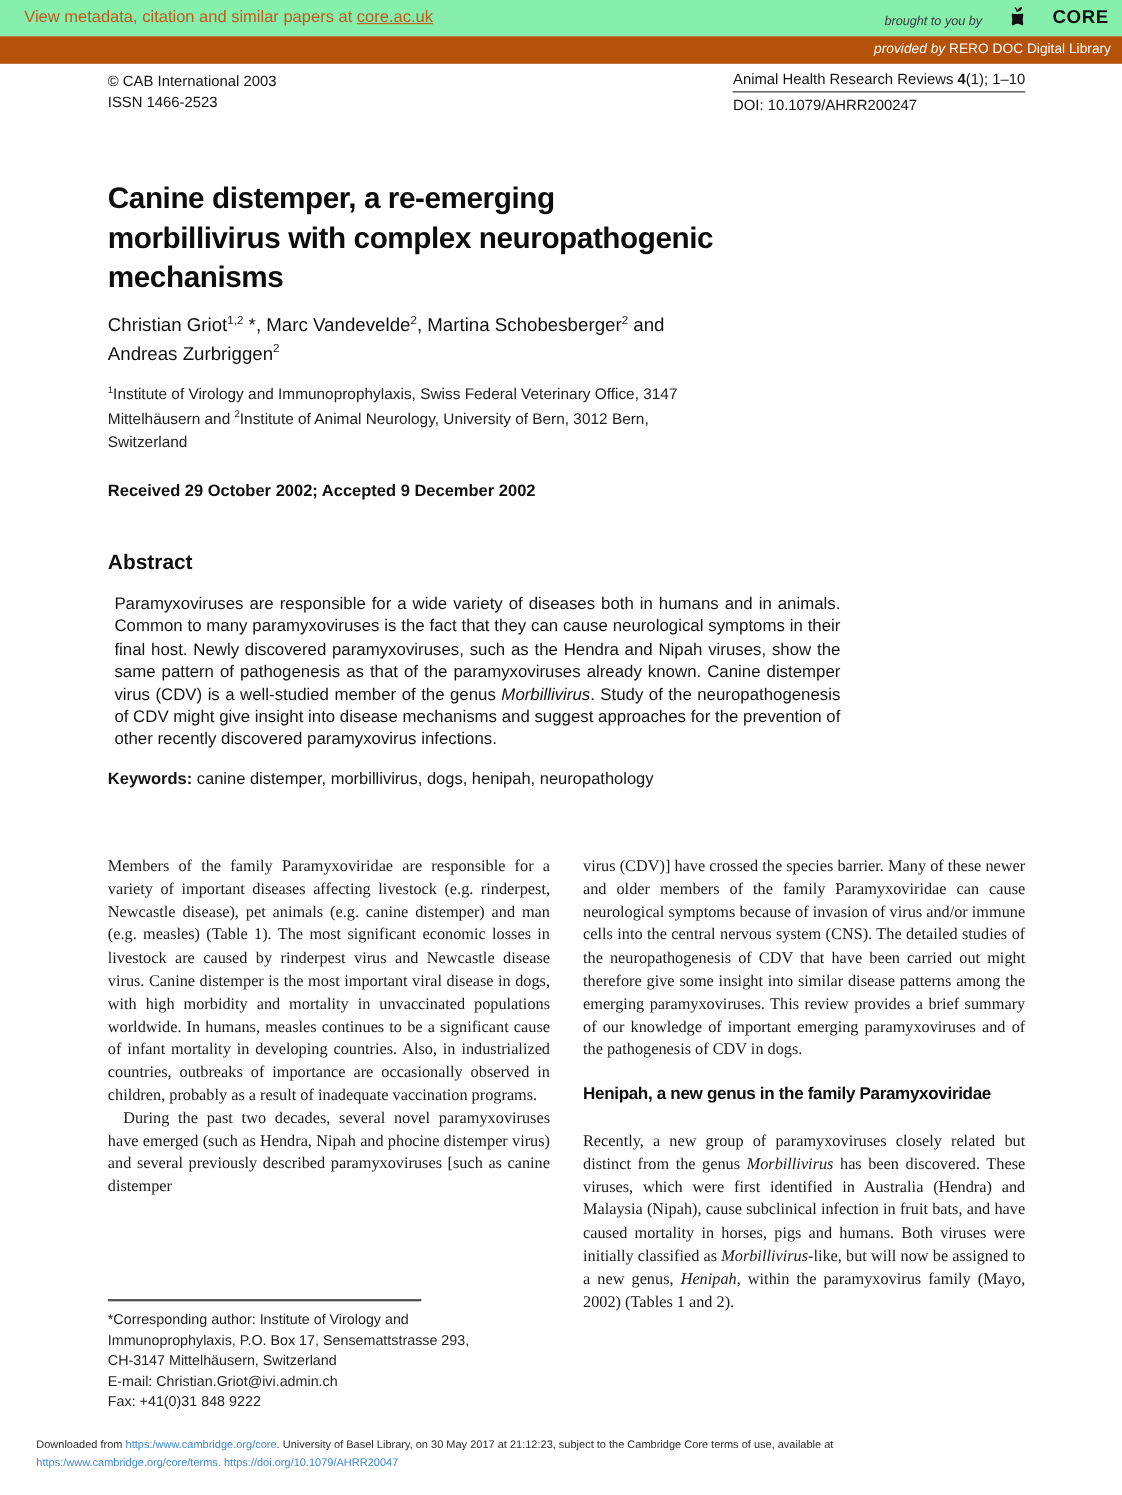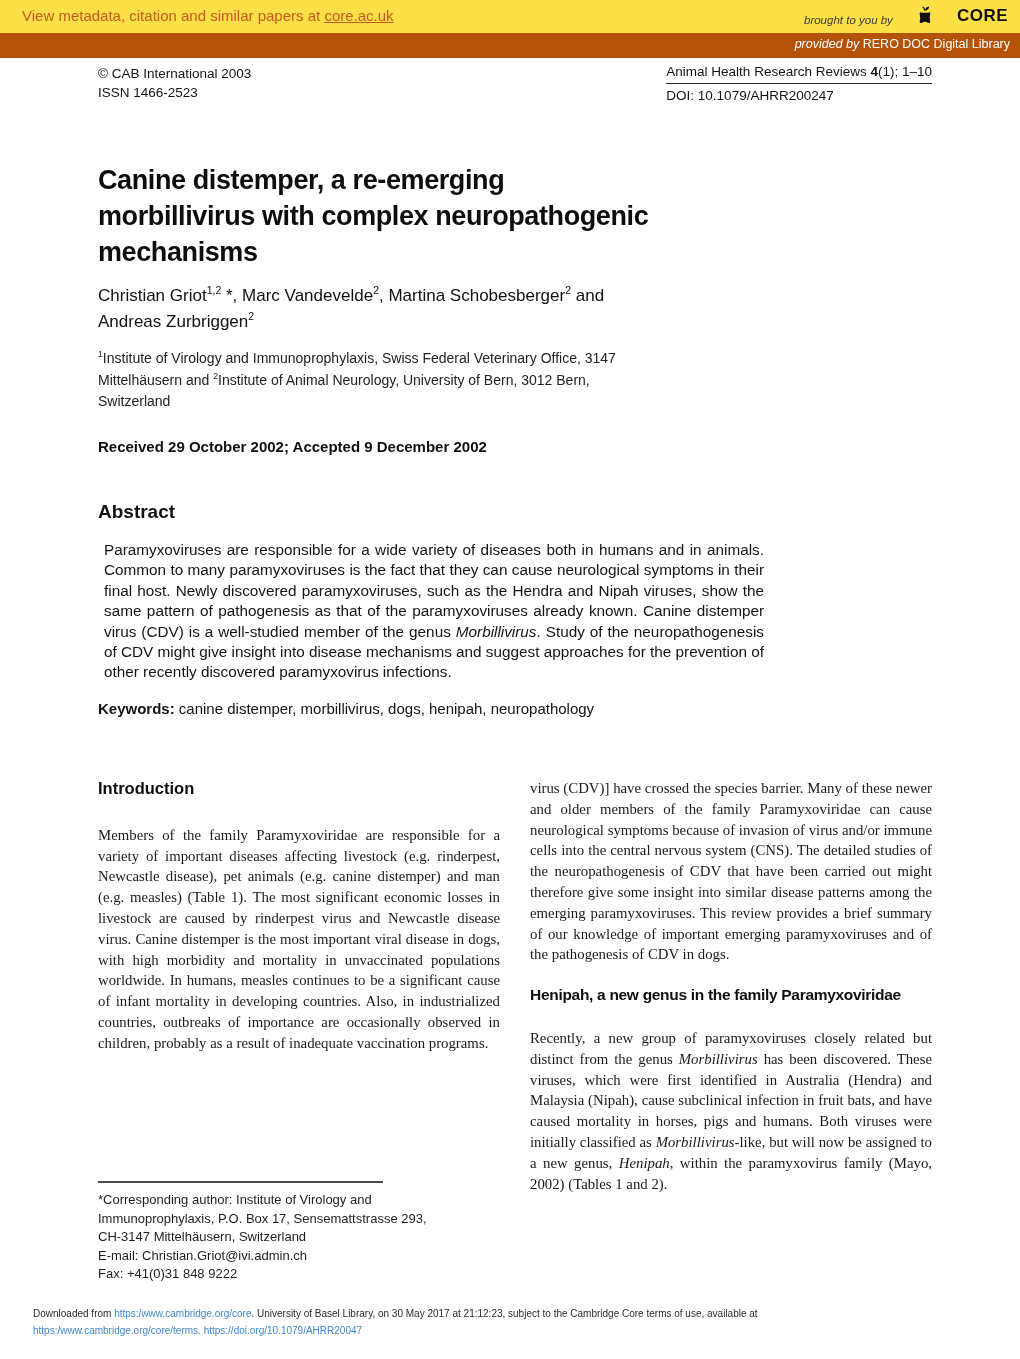--- a/index.html
+++ b/index.html
@@ -7,21 +7,21 @@
     --banner-text:#c25a1e;
     --link-blue:#3f87cb;
     --ink:#1c1c1c;
   }
   *{margin:0;padding:0;box-sizing:border-box;}
   html,body{background:#ffffff;}
   body{font-family:"Liberation Sans",sans-serif;color:var(--ink);}
   .page{position:relative;width:1020px;height:1359px;background:#fff;overflow:hidden;}
 
   
-  .banner-top{position:absolute;left:0;top:0;width:1020px;height:33px;background:#fde047;}
+  .banner-top{position:absolute;left:0;top:0;width:1020px;height:33px;background:#86efac;}
   .banner-left{position:absolute;left:22px;top:7px;font-size:15px;color:var(--banner-text);}
   .banner-left a{color:var(--banner-text);text-decoration:underline;cursor:pointer;}
   .banner-right{position:absolute;right:12px;top:4px;display:flex;align-items:flex-end;gap:24px;}
   .brought{font-style:italic;font-size:11.5px;color:#3a3a3a;}
   .core-word{font-weight:bold;font-size:17px;letter-spacing:.5px;color:#111;}
   .core-ic{display:inline-block;width:16px;height:22px;}
   .banner-bar{position:absolute;left:0;top:33px;width:1020px;height:25px;background:var(--bar-orange);}
   .provided{position:absolute;right:10px;top:37px;font-size:12.5px;color:#ffffff;}
   .provided .pv-it{font-style:italic;}
 
@@ -127,22 +127,22 @@
   </div>
 
   <div class="received">Received 29 October 2002; Accepted 9 December 2002</div>
 
   <div class="abs-head">Abstract</div>
   <p class="abs-body"><span>Paramyxoviruses are responsible for a wide variety of diseases both in humans and in animals. Common to many paramyxoviruses is the fact that they can cause neurological symptoms in their final host. Newly discovered paramyxoviruses, such as the Hendra and Nipah viruses, show the same pattern of pathogenesis as that of the paramyxoviruses already known. Canine distemper virus (CDV) is a well-studied member of the genus </span><i>Morbillivirus</i><span>. Study of the neuropathogenesis of CDV might give insight into disease mechanisms and suggest approaches for the prevention of other recently discovered paramyxovirus infections.</span></p>
 
   <div class="keywords"><b>Keywords:</b><span> canine distemper, morbillivirus, dogs, henipah, neuropathology</span></div>
 
   <div class="col col-left">
-    <div class="col-h intro-h">Introduction</div>
     <p>Members of the family Paramyxoviridae are responsible for a variety of important diseases affecting livestock (e.g. rinderpest, Newcastle disease), pet animals (e.g. canine distemper) and man (e.g. measles) (Table 1). The most significant economic losses in livestock are caused by rinderpest virus and Newcastle disease virus. Canine distemper is the most important viral disease in dogs, with high morbidity and mortality in unvaccinated populations worldwide. In humans, measles continues to be a significant cause of infant mortality in developing countries. Also, in industrialized countries, outbreaks of importance are occasionally observed in children, probably as a result of inadequate vaccination programs.</p>
+    <p class="para2-indent">During the past two decades, several novel paramyxoviruses have emerged (such as Hendra, Nipah and phocine distemper virus) and several previously described paramyxoviruses [such as canine distemper</p>
   </div>
 
   <div class="col col-right">
     <p>virus (CDV)] have crossed the species barrier. Many of these newer and older members of the family Paramyxoviridae can cause neurological symptoms because of invasion of virus and/or immune cells into the central nervous system (CNS). The detailed studies of the neuropathogenesis of CDV that have been carried out might therefore give some insight into similar disease patterns among the emerging paramyxoviruses. This review provides a brief summary of our knowledge of important emerging paramyxoviruses and of the pathogenesis of CDV in dogs.</p>
     <div class="col-h henipah-h">Henipah, a new genus in the family Paramyxoviridae</div>
     <p><span>Recently, a new group of paramyxoviruses closely related but distinct from the genus </span><i>Morbillivirus</i><span> has been discovered. These viruses, which were first identified in Australia (Hendra) and Malaysia (Nipah), cause subclinical infection in fruit bats, and have caused mortality in horses, pigs and humans. Both viruses were initially classified as </span><i>Morbillivirus</i><span>-like, but will now be assigned to a new genus, </span><i>Henipah</i><span>, within the paramyxovirus family (Mayo, 2002) (Tables 1 and 2).</span></p>
   </div>
 
   <div class="footnote">
     <div class="fn-rule"></div>

